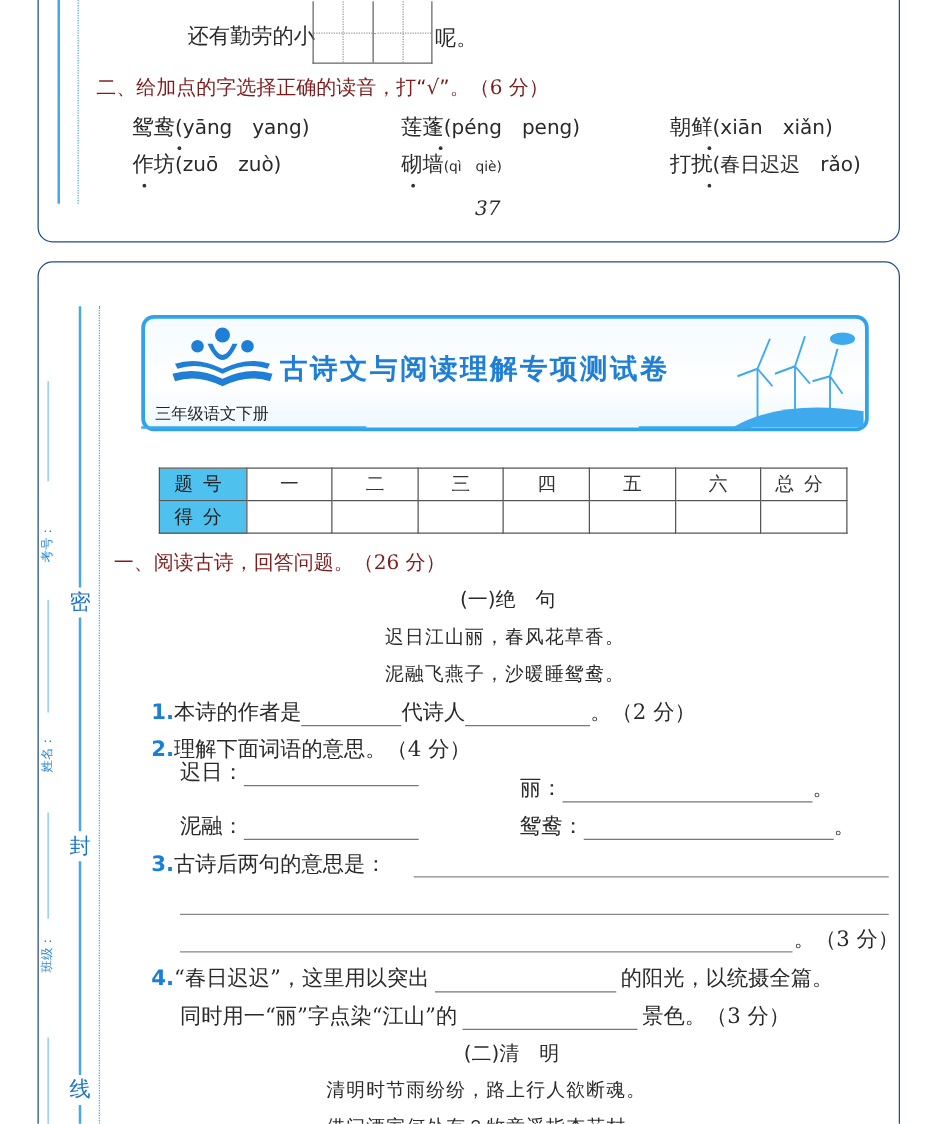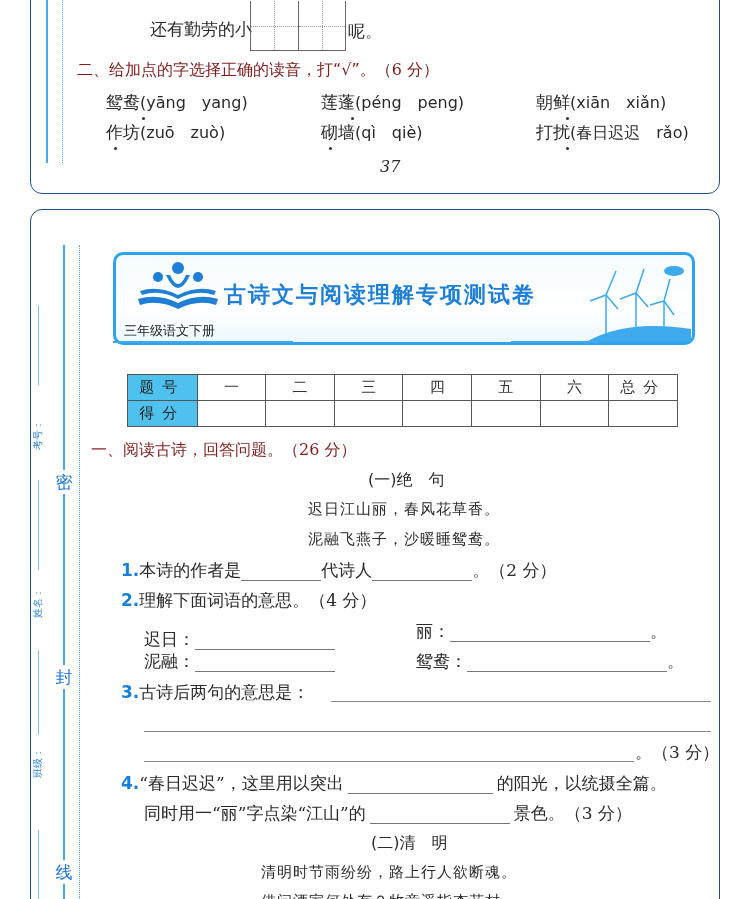--- a/index.html
+++ b/index.html
@@ -121,21 +121,21 @@
   <div class="txt" style="left:505px; top:110px;">
     <span>朝鲜</span><span class="sans" style="font-size:16px;">(xiān　xiǎn)</span>
   </div>
   <div class="dot" style="left:535px; top:136px;"></div>
 
   <div class="txt" style="left:75px; top:140px;">
     <span>作坊</span><span class="sans" style="font-size:16px;">(zuō　zuò)</span>
   </div>
   <div class="dot" style="left:83px; top:166px;"></div>
   <div class="txt" style="left:290px; top:140px;">
-    <span>砌墙</span><span class="sans" style="font-size:16px;">(qì　qiè)</span>
+    <span>砌墙</span><span class="sans" style="font-size:11px;">(qì　qiè)</span>
   </div>
   <div class="dot" style="left:298px; top:166px;"></div>
   <div class="txt" style="left:505px; top:140px;">
     <span>打扰</span><span class="sans" style="font-size:16px;">(春日迟迟　rǎo)</span>
   </div>
   <div class="dot" style="left:535px; top:166px;"></div>
 
   <div class="txt" style="left:349px; top:175px; font-size:16px; font-style:italic;">37</div>
 </div>
 
@@ -221,21 +221,21 @@
   <div class="txt" style="left:277px; top:288px; font-size:15px; letter-spacing:1px;">迟日江山丽，春风花草香。</div>
   <div class="txt" style="left:277px; top:318px; font-size:15px; letter-spacing:1px;">泥融飞燕子，沙暖睡鸳鸯。</div>
 
   <div class="txt" style="left:90px; top:349px;">
     <span class="qnum">1.</span><span>本诗的作者是</span><span class="blank" style="width:80px;"></span><span>代诗人</span><span class="blank" style="width:100px;"></span><span>。（2 分）</span>
   </div>
 
   <div class="txt" style="left:90px; top:379px;">
     <span class="qnum">2.</span><span>理解下面词语的意思。（4 分）</span>
   </div>
-  <div class="txt" style="left:113px; top:418px;text-align:right;">
+  <div class="txt" style="left:113px; top:397px;text-align:right;">
     <span>迟日：</span><span class="blank" style="width:140px;"></span>
   </div>
   <div class="txt" style="left:385px; top:410px;">
     <span>丽：</span><span class="blank" style="width:200px;"></span><span>。</span>
   </div>
   <div class="txt" style="left:113px; top:440px;">
     <span>泥融：</span><span class="blank" style="width:140px;"></span>
   </div>
   <div class="txt" style="left:385px; top:440px;">
     <span>鸳鸯：</span><span class="blank" style="width:200px;"></span><span>。</span>

